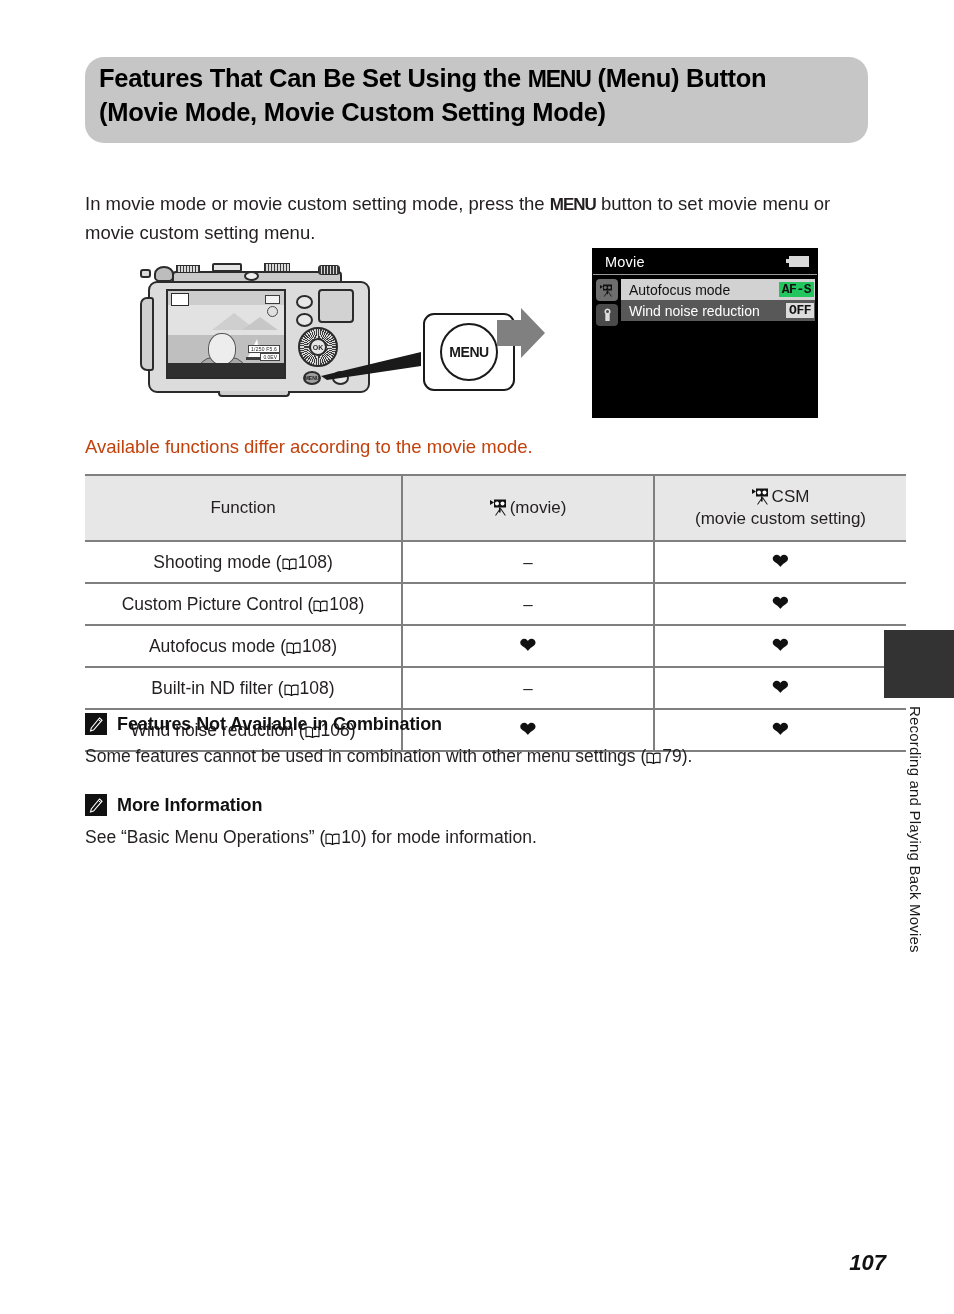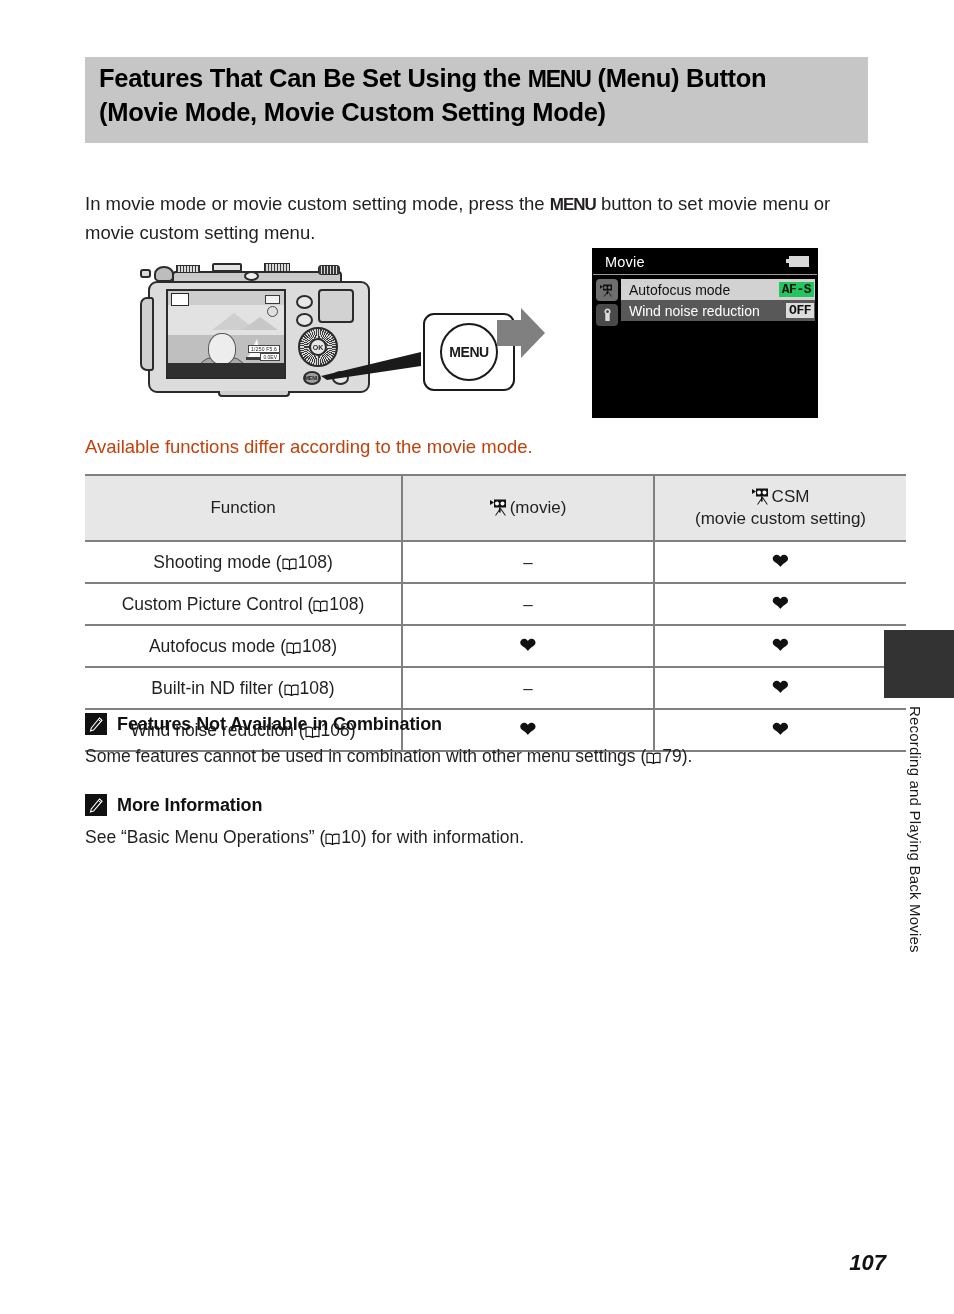--- a/index.html
+++ b/index.html
@@ -19,20 +19,21 @@
   
   .header-band {
     position: absolute;
     left: 85px;
     top: 57px;
     width: 783px;
     height: 86px;
     background: #c6c6c6;
     box-sizing: border-box;
     padding: 5px 14px 0 14px;
+    border-radius: 19px;
   }
   .header-title {
     font-size: 25.5px;
     font-weight: bold;
     line-height: 1.33;
     letter-spacing: -0.3px;
     color: #000;
     margin: 0;
     white-space: pre-line;
   }
@@ -848,19 +849,19 @@
       <svg width="14" height="15" viewBox="0 0 14 15">
         <polygon points="10.5,1 13,3.2 4.5,13 1.5,14 2.3,11" fill="none" stroke="#fff" stroke-width="1.1"></polygon>
         <line x1="9.2" y1="2.4" x2="11.8" y2="4.6" stroke="#fff" stroke-width="1"></line>
       </svg>
     </span>
     <span class="note-title">More Information</span>
   </div>
   <div class="note-body"><span>See “Basic Menu Operations” (</span><svg class="bookref" viewBox="0 0 15 12">
         <path d="M7.5 2.4C6 1 3.4 1 1 1.4V10.6c2.4-.4 5-.4 6.5 1 1.5-1.4 4.1-1.4 6.5-1V1.4C11.6 1 9 1 7.5 2.4z" fill="none" stroke="#111" stroke-width="1.1"></path>
         <line x1="7.5" y1="2.4" x2="7.5" y2="11.6" stroke="#111" stroke-width="1.1"></line>
-      </svg><span>10</span><span>) for with information.</span></div>
+      </svg><span>10</span><span>) for mode information.</span></div>
 </div>
 
 <div class="side-tab"></div>
 <div class="side-tab-text">Recording and Playing Back Movies</div>
 
 <div class="page-num">107</div>
 
 </body></html>

